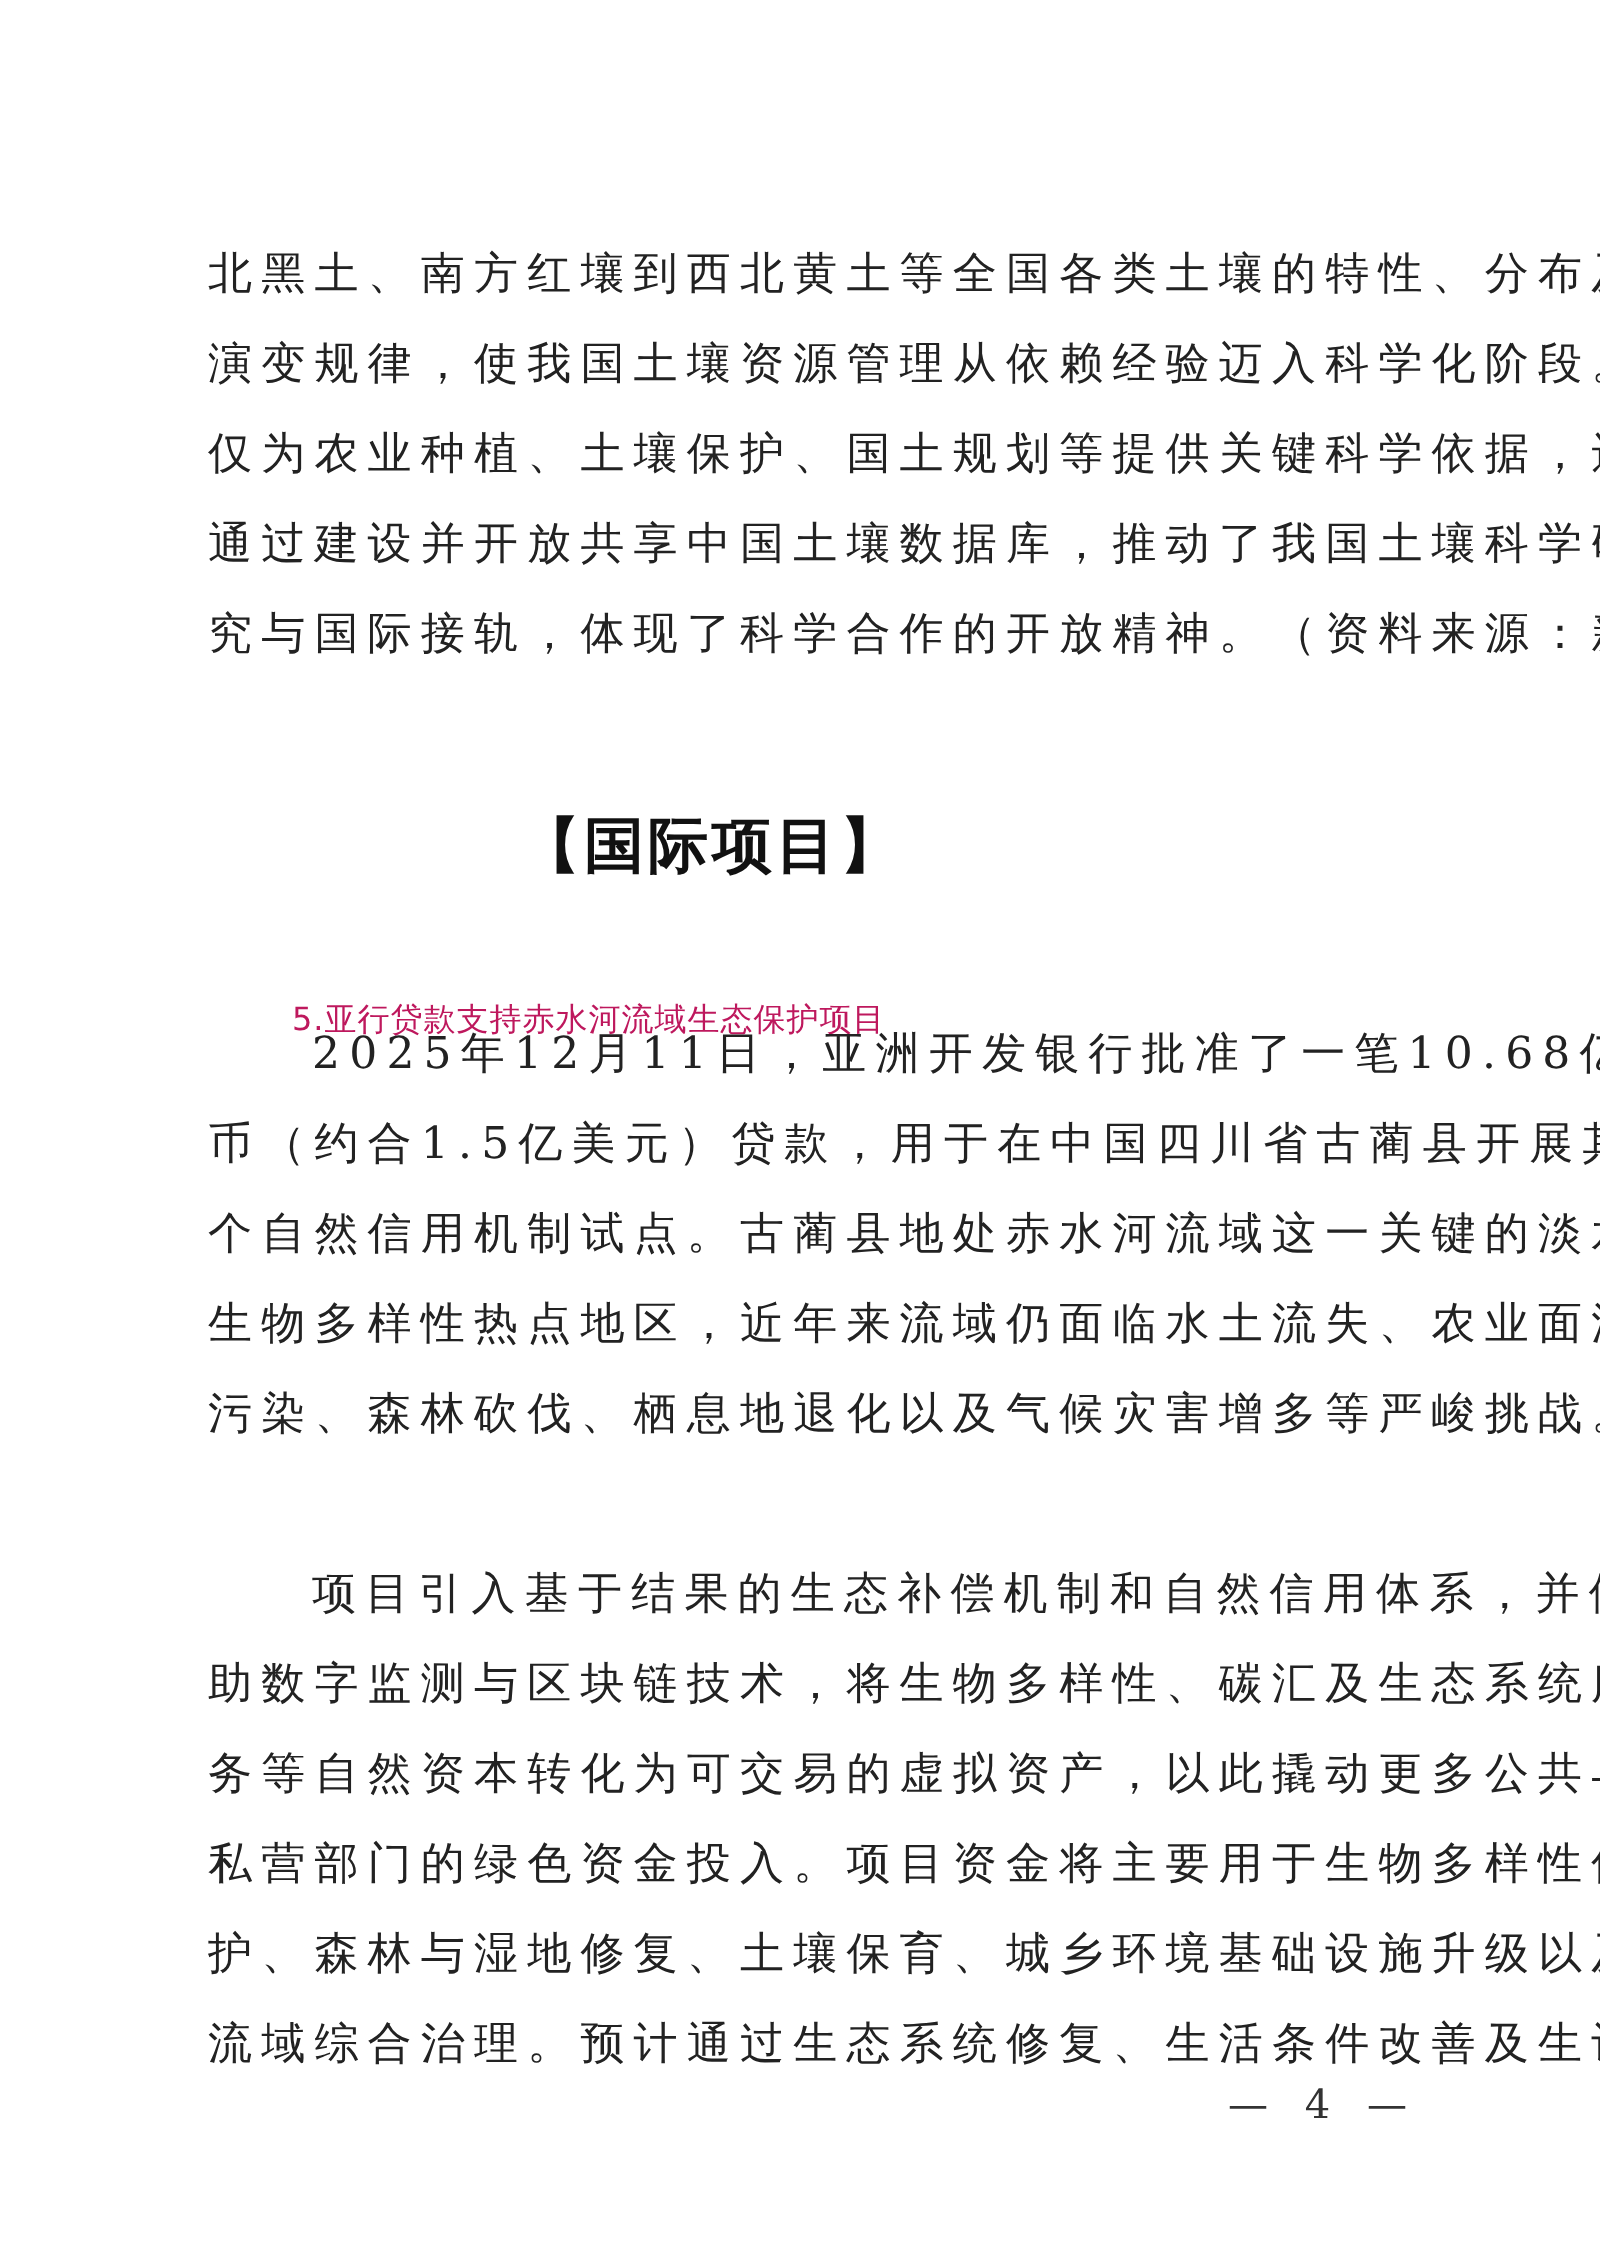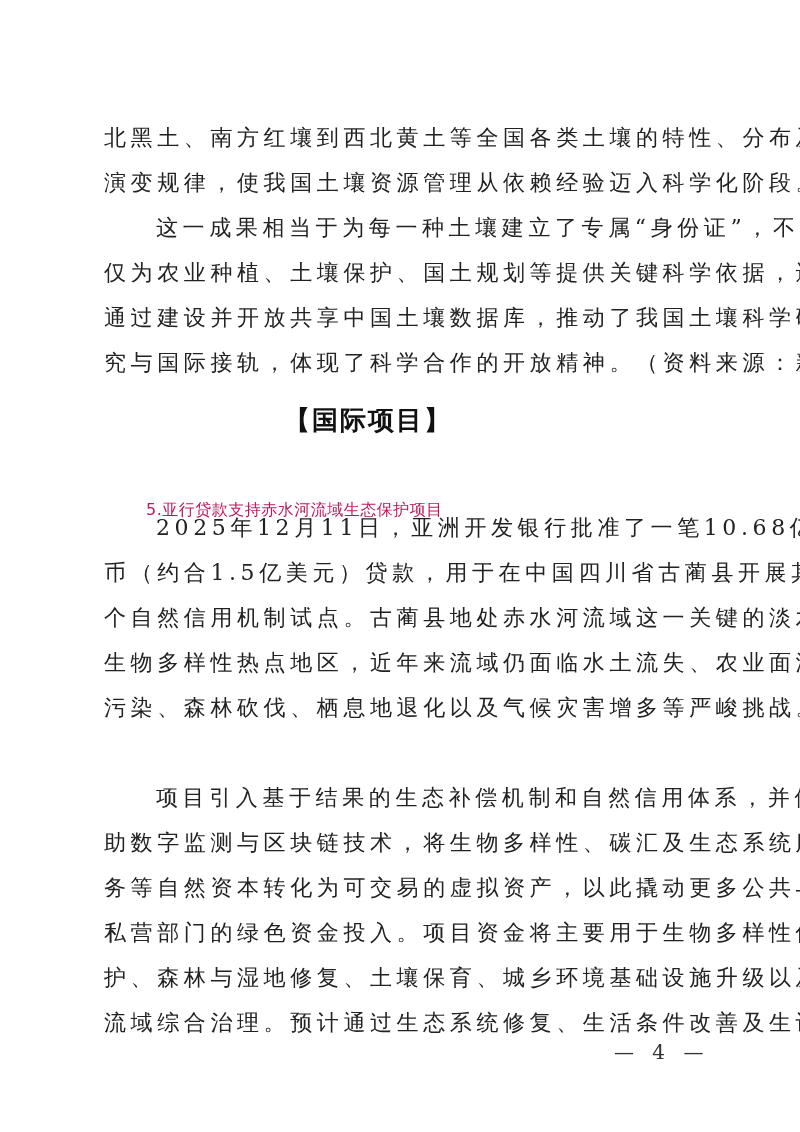--- a/index.html
+++ b/index.html
@@ -9,21 +9,21 @@
     position: absolute; left: 104px; width: 592px;
     font-family: "DejaVu Serif", "Liberation Serif", serif;
     font-size: 22px; color: #222; letter-spacing: 4.6px;
     line-height: 45px; text-align: justify; text-align-last: left;
   }
   .line { white-space: nowrap; height: 45px; }
   .indent { padding-left: 52px; }
   .title {
     position: absolute; left: 0; width: 712px; text-align: center;
     top: 403px; font-family: "DejaVu Sans", "Liberation Sans", sans-serif;
-    font-weight: bold; font-size: 26px; color: #111; letter-spacing: 2px; margin-left: 12px;
+    font-weight: bold; font-size: 30px; color: #111; letter-spacing: 2px;
   }
   .subhead {
     position: absolute; left: 146px; top: 500px;
     font-family: "DejaVu Sans", "Liberation Sans", sans-serif;
     font-size: 16px; color: #be185d; letter-spacing: 0.5px;
   }
   .page-num {
     position: absolute; left: 614px; top: 1040px;
     font-family: "DejaVu Serif", "Liberation Serif", serif;
     font-size: 20px; color: #333; letter-spacing: 6px;
@@ -33,21 +33,20 @@
 <body>
 
 <div class="page">
 
   <div class="body-text" style="top:115px;">
     <div class="line">北黑土、南方红壤到西北黄土等全国各类土壤的特性、分布及</div>
     <div class="line">演变规律，使我国土壤资源管理从依赖经验迈入科学化阶段。</div>
   </div>
 
   <div class="body-text" style="top:205px;">
-    <div class="line indent">这一成果相当于为每一种土壤建立了专属“身份证”，不</div>
     <div class="line">仅为农业种植、土壤保护、国土规划等提供关键科学依据，还</div>
     <div class="line">通过建设并开放共享中国土壤数据库，推动了我国土壤科学研</div>
     <div class="line">究与国际接轨，体现了科学合作的开放精神。（资料来源：新</div>
   </div>
 
   <div class="title">【国际项目】</div>
 
   <div class="subhead">5.亚行贷款支持赤水河流域生态保护项目</div>
 
   <div class="body-text" style="top:505px;">

